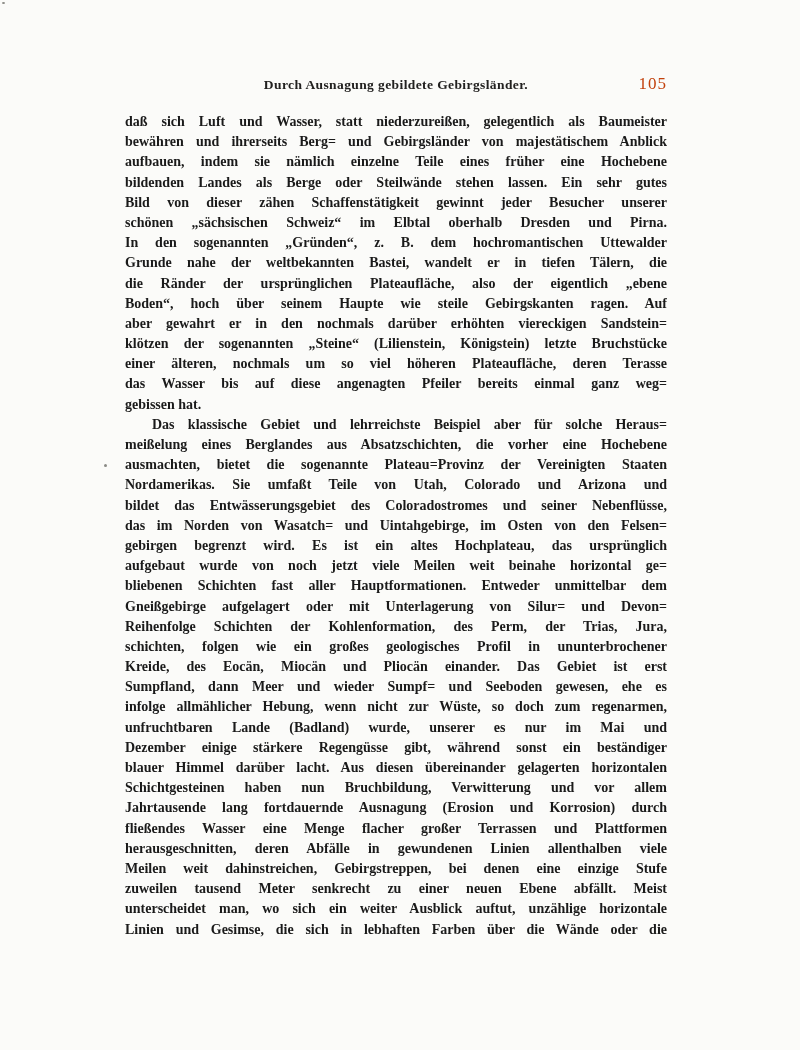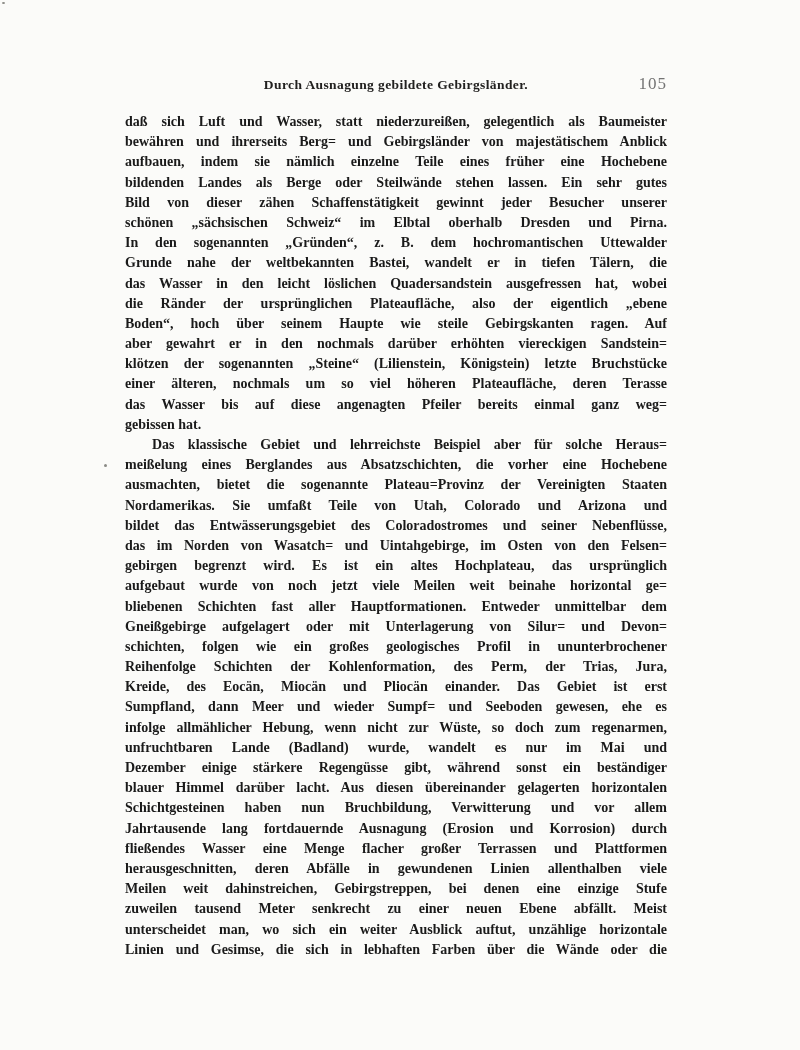--- a/index.html
+++ b/index.html
@@ -39,21 +39,21 @@
     color: #222120;
     padding-top: 3px;
   }
   .page-number {
     position: absolute;
     right: 0;
     top: 0;
     font-size: 17px;
     font-weight: normal;
     letter-spacing: 1px;
-    color: #737373;
+    color: #c2410c;
     font-family: "Liberation Serif", serif;
   }
   .body-text {
     margin-top: 1px;
   }
   .paragraph { display: block; }
   .line {
     display: block;
     height: 20.2px;
     overflow: hidden;
@@ -96,46 +96,45 @@
     <div class="body-text">
       <div class="paragraph">
           <div class="line">daß sich Luft und Wasser, statt niederzureißen, gelegentlich als Baumeister</div>
           <div class="line">bewähren und ihrerseits Berg= und Gebirgsländer von majestätischem Anblick</div>
           <div class="line">aufbauen, indem sie nämlich einzelne Teile eines früher eine Hochebene</div>
           <div class="line">bildenden Landes als Berge oder Steilwände stehen lassen.  Ein sehr gutes</div>
           <div class="line">Bild von dieser zähen Schaffenstätigkeit gewinnt jeder Besucher unserer</div>
           <div class="line">schönen „sächsischen Schweiz“ im Elbtal oberhalb Dresden und Pirna.</div>
           <div class="line">In den sogenannten „Gründen“, z. B. dem hochromantischen Uttewalder</div>
           <div class="line">Grunde nahe der weltbekannten Bastei, wandelt er in tiefen Tälern, die</div>
-          <div class="line">das Wasser in den leicht löslichen Quadersandstein ausgefressen hat, wobei</div>
           <div class="line">die Ränder der ursprünglichen Plateaufläche, also der eigentlich „ebene</div>
           <div class="line">Boden“, hoch über seinem Haupte wie steile Gebirgskanten ragen.  Auf</div>
           <div class="line">aber gewahrt er in den nochmals darüber erhöhten viereckigen Sandstein=</div>
           <div class="line">klötzen der sogenannten „Steine“ (Lilienstein, Königstein) letzte Bruchstücke</div>
           <div class="line">einer älteren, nochmals um so viel höheren Plateaufläche, deren Terasse</div>
           <div class="line">das Wasser bis auf diese angenagten Pfeiler bereits einmal ganz weg=</div>
           <div class="line line-endpara">gebissen hat.</div>
         </div>
       <div class="paragraph">
           <div class="line line-indent">Das klassische Gebiet und lehrreichste Beispiel aber für solche Heraus=</div>
           <div class="line">meißelung eines Berglandes aus Absatzschichten, die vorher eine Hochebene</div>
           <div class="line">ausmachten, bietet die sogenannte Plateau=Provinz der Vereinigten Staaten</div>
           <div class="line">Nordamerikas.  Sie umfaßt Teile von Utah, Colorado und Arizona und</div>
           <div class="line">bildet das Entwässerungsgebiet des Coloradostromes und seiner Nebenflüsse,</div>
           <div class="line">das im Norden von Wasatch= und Uintahgebirge, im Osten von den Felsen=</div>
           <div class="line">gebirgen begrenzt wird.  Es ist ein altes Hochplateau, das ursprünglich</div>
           <div class="line">aufgebaut wurde von noch jetzt viele Meilen weit beinahe horizontal ge=</div>
           <div class="line">bliebenen Schichten fast aller Hauptformationen.  Entweder unmittelbar dem</div>
           <div class="line">Gneißgebirge aufgelagert oder mit Unterlagerung von Silur= und Devon=</div>
+          <div class="line">Reihenfolge Schichten der Kohlenformation, des Perm, der Trias, Jura,</div>
           <div class="line">schichten, folgen wie ein großes geologisches Profil in ununterbrochener</div>
-          <div class="line">Reihenfolge Schichten der Kohlenformation, des Perm, der Trias, Jura,</div>
           <div class="line">Kreide, des Eocän, Miocän und Pliocän einander.  Das Gebiet ist erst</div>
           <div class="line">Sumpfland, dann Meer und wieder Sumpf= und Seeboden gewesen, ehe es</div>
           <div class="line">infolge allmählicher Hebung, wenn nicht zur Wüste, so doch zum regenarmen,</div>
-          <div class="line">unfruchtbaren Lande (Badland) wurde, wandelt es nur im Mai und</div>
+          <div class="line">unfruchtbaren Lande (Badland) wurde, unserer es nur im Mai und</div>
           <div class="line">Dezember einige stärkere Regengüsse gibt, während sonst ein beständiger</div>
           <div class="line">blauer Himmel darüber lacht.  Aus diesen übereinander gelagerten horizontalen</div>
           <div class="line">Schichtgesteinen haben nun Bruchbildung, Verwitterung und vor allem</div>
           <div class="line">Jahrtausende lang fortdauernde Ausnagung (Erosion und Korrosion) durch</div>
           <div class="line">fließendes Wasser eine Menge flacher großer Terrassen und Plattformen</div>
           <div class="line">herausgeschnitten, deren Abfälle in gewundenen Linien allenthalben viele</div>
           <div class="line">Meilen weit dahinstreichen, Gebirgstreppen, bei denen eine einzige Stufe</div>
           <div class="line">zuweilen tausend Meter senkrecht zu einer neuen Ebene abfällt.  Meist</div>
           <div class="line">unterscheidet man, wo sich ein weiter Ausblick auftut, unzählige horizontale</div>
           <div class="line">Linien und Gesimse, die sich in lebhaften Farben über die Wände oder die</div>

